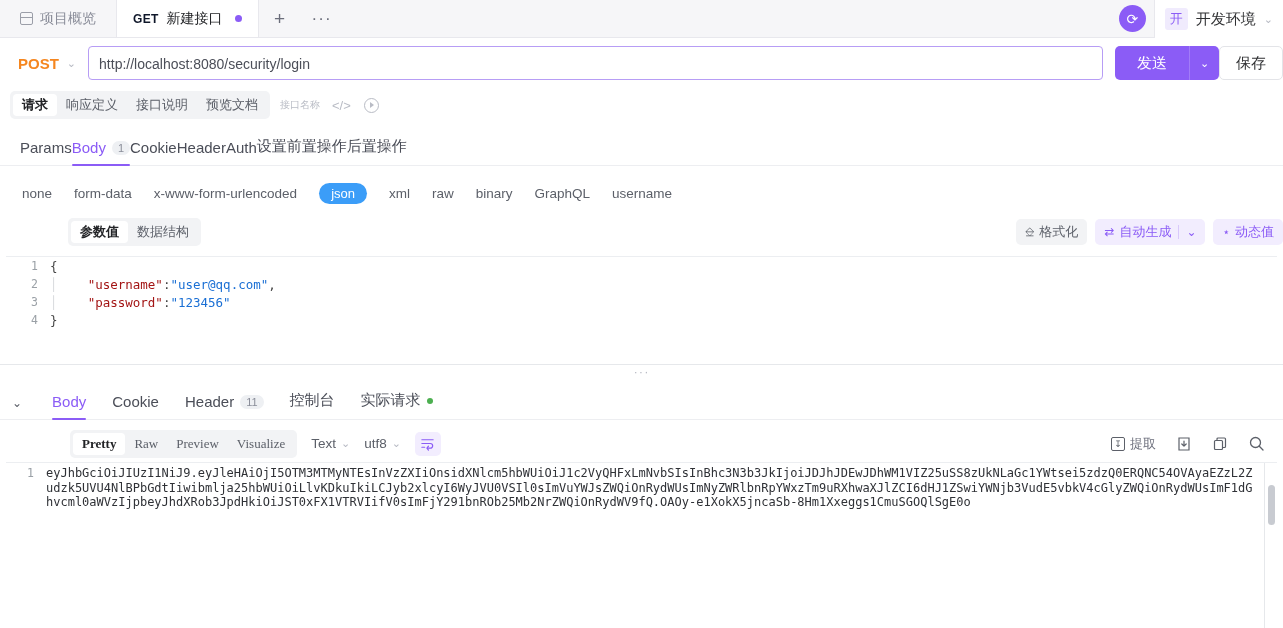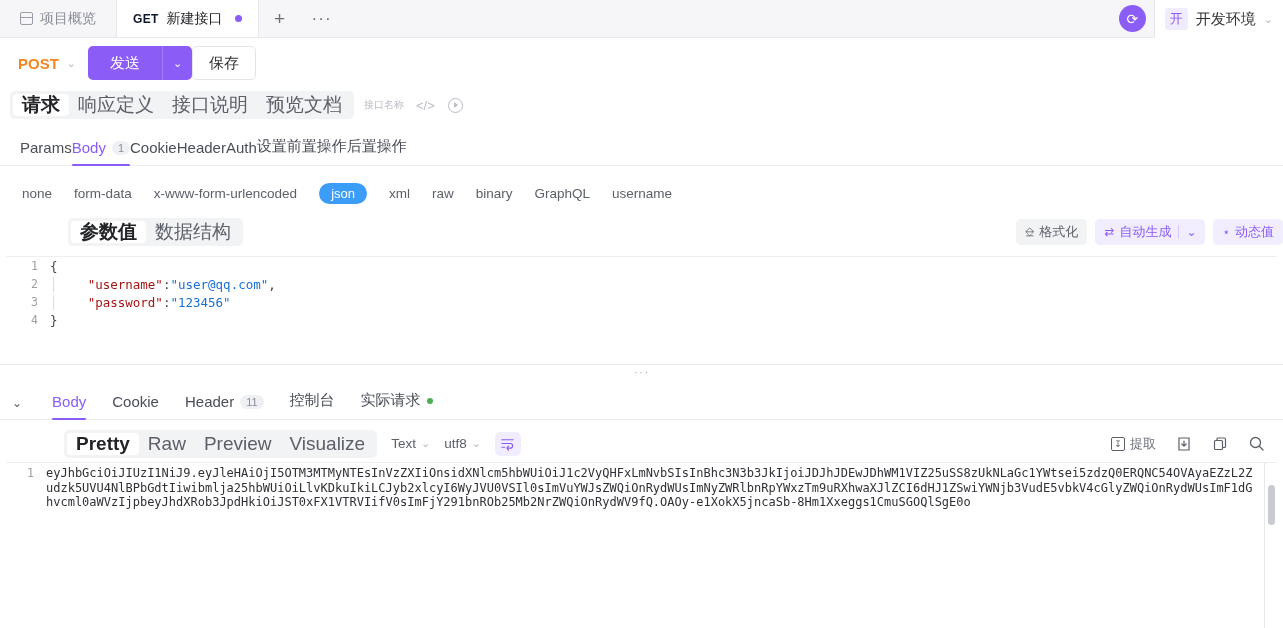--- a/index.html
+++ b/index.html
@@ -95,21 +95,21 @@
   }
 
   
   .subnav { height:34px; display:flex; align-items:center; padding-left:10px; gap:10px; }
   .segment {
     display:flex; align-items:center; background:#f2f3f5;
     border-radius:5px; padding:3px; height:28px;
   }
   .seg-item {
     padding:0 9px; height:22px; line-height:22px;
-    font-size:19px; color:#5c6069; border-radius:4px;
+    font-size:13px; color:#5c6069; border-radius:4px;font-family:Liberation Serif, serif;
   }
   .seg-item.active { background:#fff; color:#232427; font-weight:bold; }
   .apiname-hint { color:#b9bcc5; font-size:10px; }
   .icon-code { color:#b9bcc5; font-size:13px; margin-left:2px; }
   .icon-play {
     width:15px; height:15px; border-radius:50%; border:1.3px solid #b9bcc5;
     display:inline-flex; align-items:center; justify-content:center;
     margin-left:3px; position:relative;
   }
   .icon-play:after {
@@ -184,21 +184,21 @@
   
   .resptabs {
     display:flex; align-items:flex-end; gap:26px;
     padding:10px 0 0 12px; height:42px;
     border-bottom:1px solid #edeef1;
   }
   .collapse-caret { color:#5c6069; font-size:12px; padding-bottom:9px; margin-right:4px; }
   .green-dot { width:6px; height:6px; border-radius:50%; background:#4caf50; }
 
   
-  .resptoolbar { display:flex; align-items:center; gap:14px; padding:9px 0 0 18px; height:38px; }
+  .resptoolbar { display:flex; align-items:center; gap:14px; padding:9px 0 0 24px; height:38px; }
   .sel-txt { display:flex; align-items:center; gap:5px; font-size:13.5px; color:#5c6069; }
   .wrap-btn {
     width:26px; height:24px; border-radius:5px; background:#f2edfe;
     display:flex; align-items:center; justify-content:center;
   }
   .resp-right { margin-left:auto; display:flex; align-items:center; gap:20px; padding-right:18px; }
   .extract { display:flex; align-items:center; gap:5px; font-size:13px; color:#6b6e7b; }
   .ic-box {
     width:14px; height:14px; border:1.3px solid #5c6069; border-radius:2px;
     display:inline-flex; align-items:center; justify-content:center;
@@ -250,20 +250,21 @@
       <span>开发环境</span>
       <span class="caret">⌄</span>
     </div>
   </div>
 
   <div class="urlbar">
     <div class="method-box">
       <span class="method-label">POST</span>
       <span class="caret">⌄</span>
     </div>
+    <div class="url-input" title="请输入接口地址">http://localhost:8080/security/login</div>
     <div class="send-group">
       <div class="send-btn">发送</div>
       <div class="send-caret">⌄</div>
     </div>
     <div class="save-btn">保存</div>
   </div>
 
   <div class="subnav">
     <div class="segment">
       <div class="seg-item active">请求</div>

